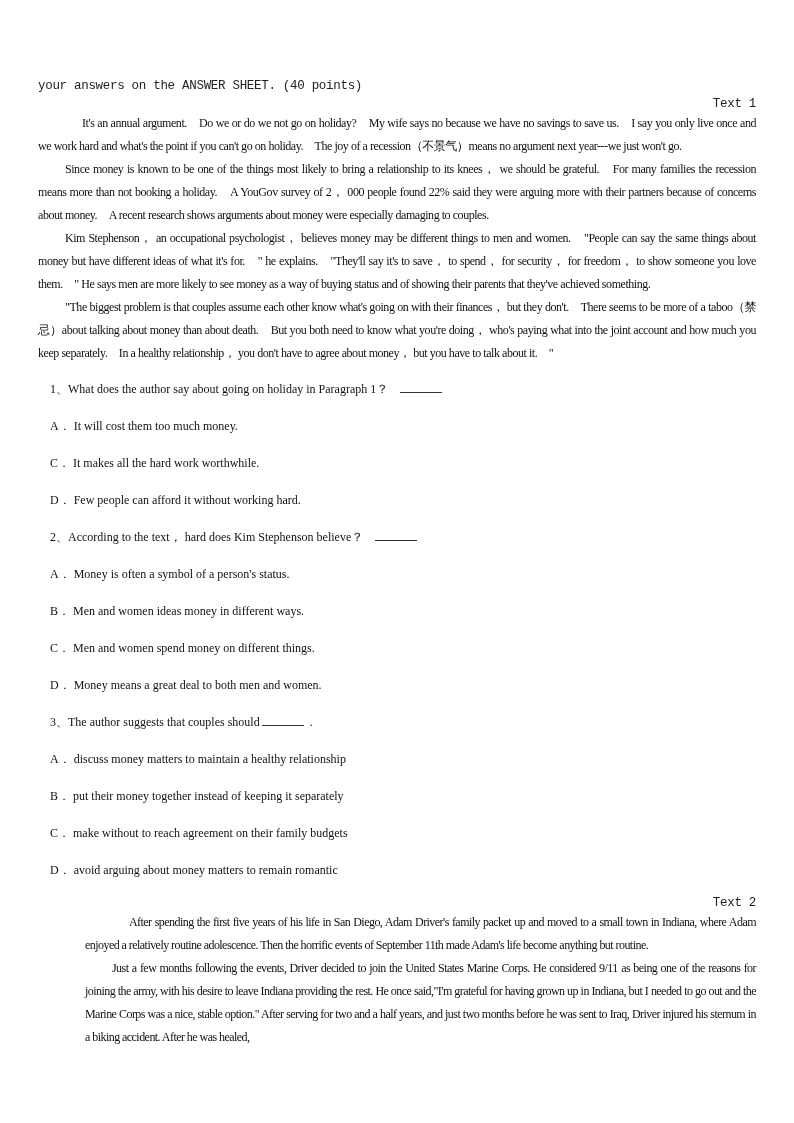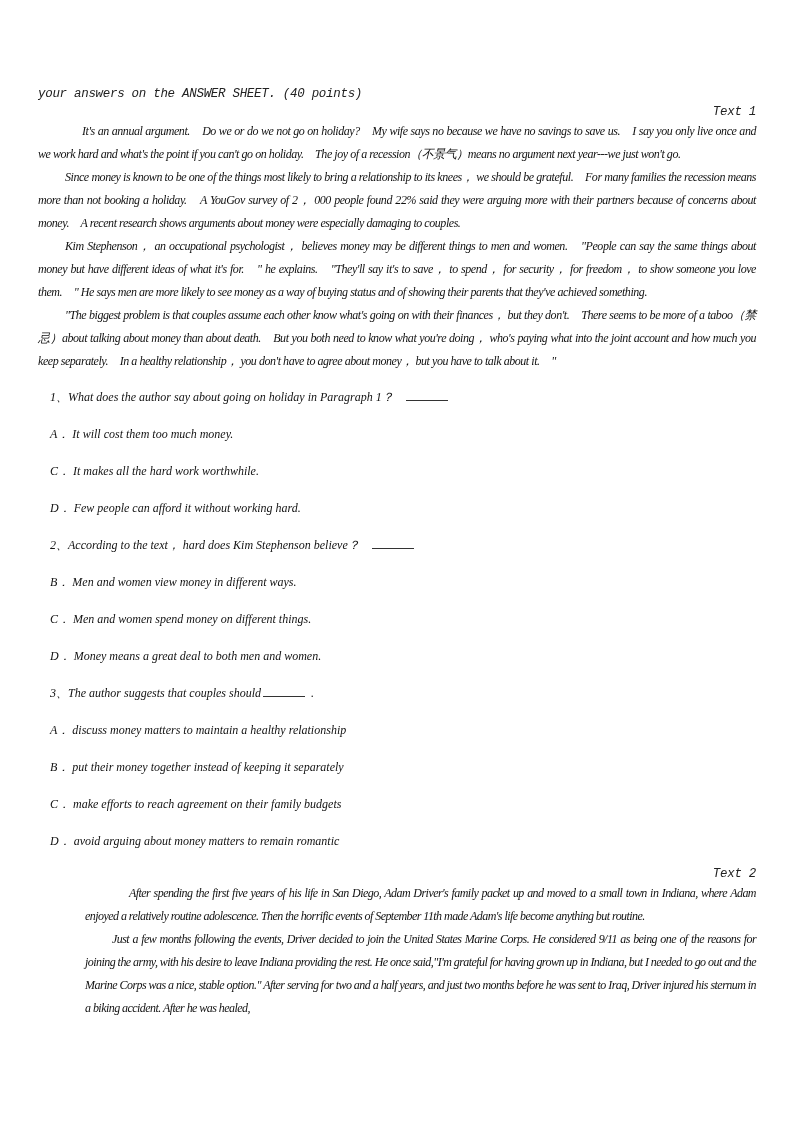--- a/index.html
+++ b/index.html
@@ -11,23 +11,22 @@
       width: 794px;
       height: 1123px;
       position: relative;
       overflow: hidden;
       color: #111111;
       font-family: "Liberation Serif", "DejaVu Serif", serif;
     }
     .page {
       position: absolute;
       left: 38px;
-      top: 84px;
+      top: 76px;
       width: 718px;
-      font-style: italic;
     }
     .mono {
       font-family: "Liberation Mono", "DejaVu Sans Mono", monospace;
       font-size: 12.5px;
       line-height: 20px;
       letter-spacing: -0.3px;
       color: #222;
     }
     .intro-line {
       height: 20px;
@@ -94,32 +93,33 @@
     </p>
     <p class="q-line"><span>A．</span> <span>It will cost them too much money.</span></p>
     <p class="q-line"><span>C．</span> <span>It makes all the hard work worthwhile.</span></p>
     <p class="q-line"><span>D．</span> <span>Few people can afford it without working hard.</span></p>
   </section>
 
   <section>
     <p class="q-line">
       <span>2、</span><span>According to the text， hard does Kim Stephenson believe？</span><span class="blank"></span>
     </p>
-    <p class="q-line"><span>B．</span> <span>Men and women view money in different ways.</span></p>
+    <p class="q-line"><span>A．</span> <span>Money is often a symbol of a person's status.</span></p>
+    <p class="q-line"><span>B．</span> <span>Men and women ideas money in different ways.</span></p>
     <p class="q-line"><span>C．</span> <span>Men and women spend money on different things.</span></p>
     <p class="q-line"><span>D．</span> <span>Money means a great deal to both men and women.</span></p>
   </section>
 
   <section>
     <p class="q-line">
       <span>3、</span><span>The author suggests that couples should</span><span class="blank inline"></span><span>.</span>
     </p>
     <p class="q-line"><span>A．</span> <span>discuss money matters to maintain a healthy relationship</span></p>
     <p class="q-line"><span>B．</span> <span>put their money together instead of keeping it separately</span></p>
-    <p class="q-line"><span>C．</span> <span>make efforts to reach agreement on their family budgets</span></p>
+    <p class="q-line"><span>C．</span> <span>make without to reach agreement on their family budgets</span></p>
     <p class="q-line"><span>D．</span> <span>avoid arguing about money matters to remain romantic</span></p>
   </section>
 
   <div class="mono section-title">Text 2</div>
 
   <section>
     <p class="para first t2">After spending the first five years of his life in San Diego, Adam Driver's family packet up and moved to a small town in Indiana, where Adam enjoyed a relatively routine adolescence. Then the horrific events of September 11th made Adam's life become anything but routine.</p>
     <p class="para t2">Just a few months following the events, Driver decided to join the United States Marine Corps. He considered 9/11 as being one of the reasons for joining the army, with his desire to leave Indiana providing the rest. He once said,"I'm grateful for having grown up in Indiana, but I needed to go out and the Marine Corps was a nice, stable option." After serving for two and a half years, and just two months before he was sent to Iraq, Driver injured his sternum in a biking accident. After he was healed,</p>
   </section>
 

